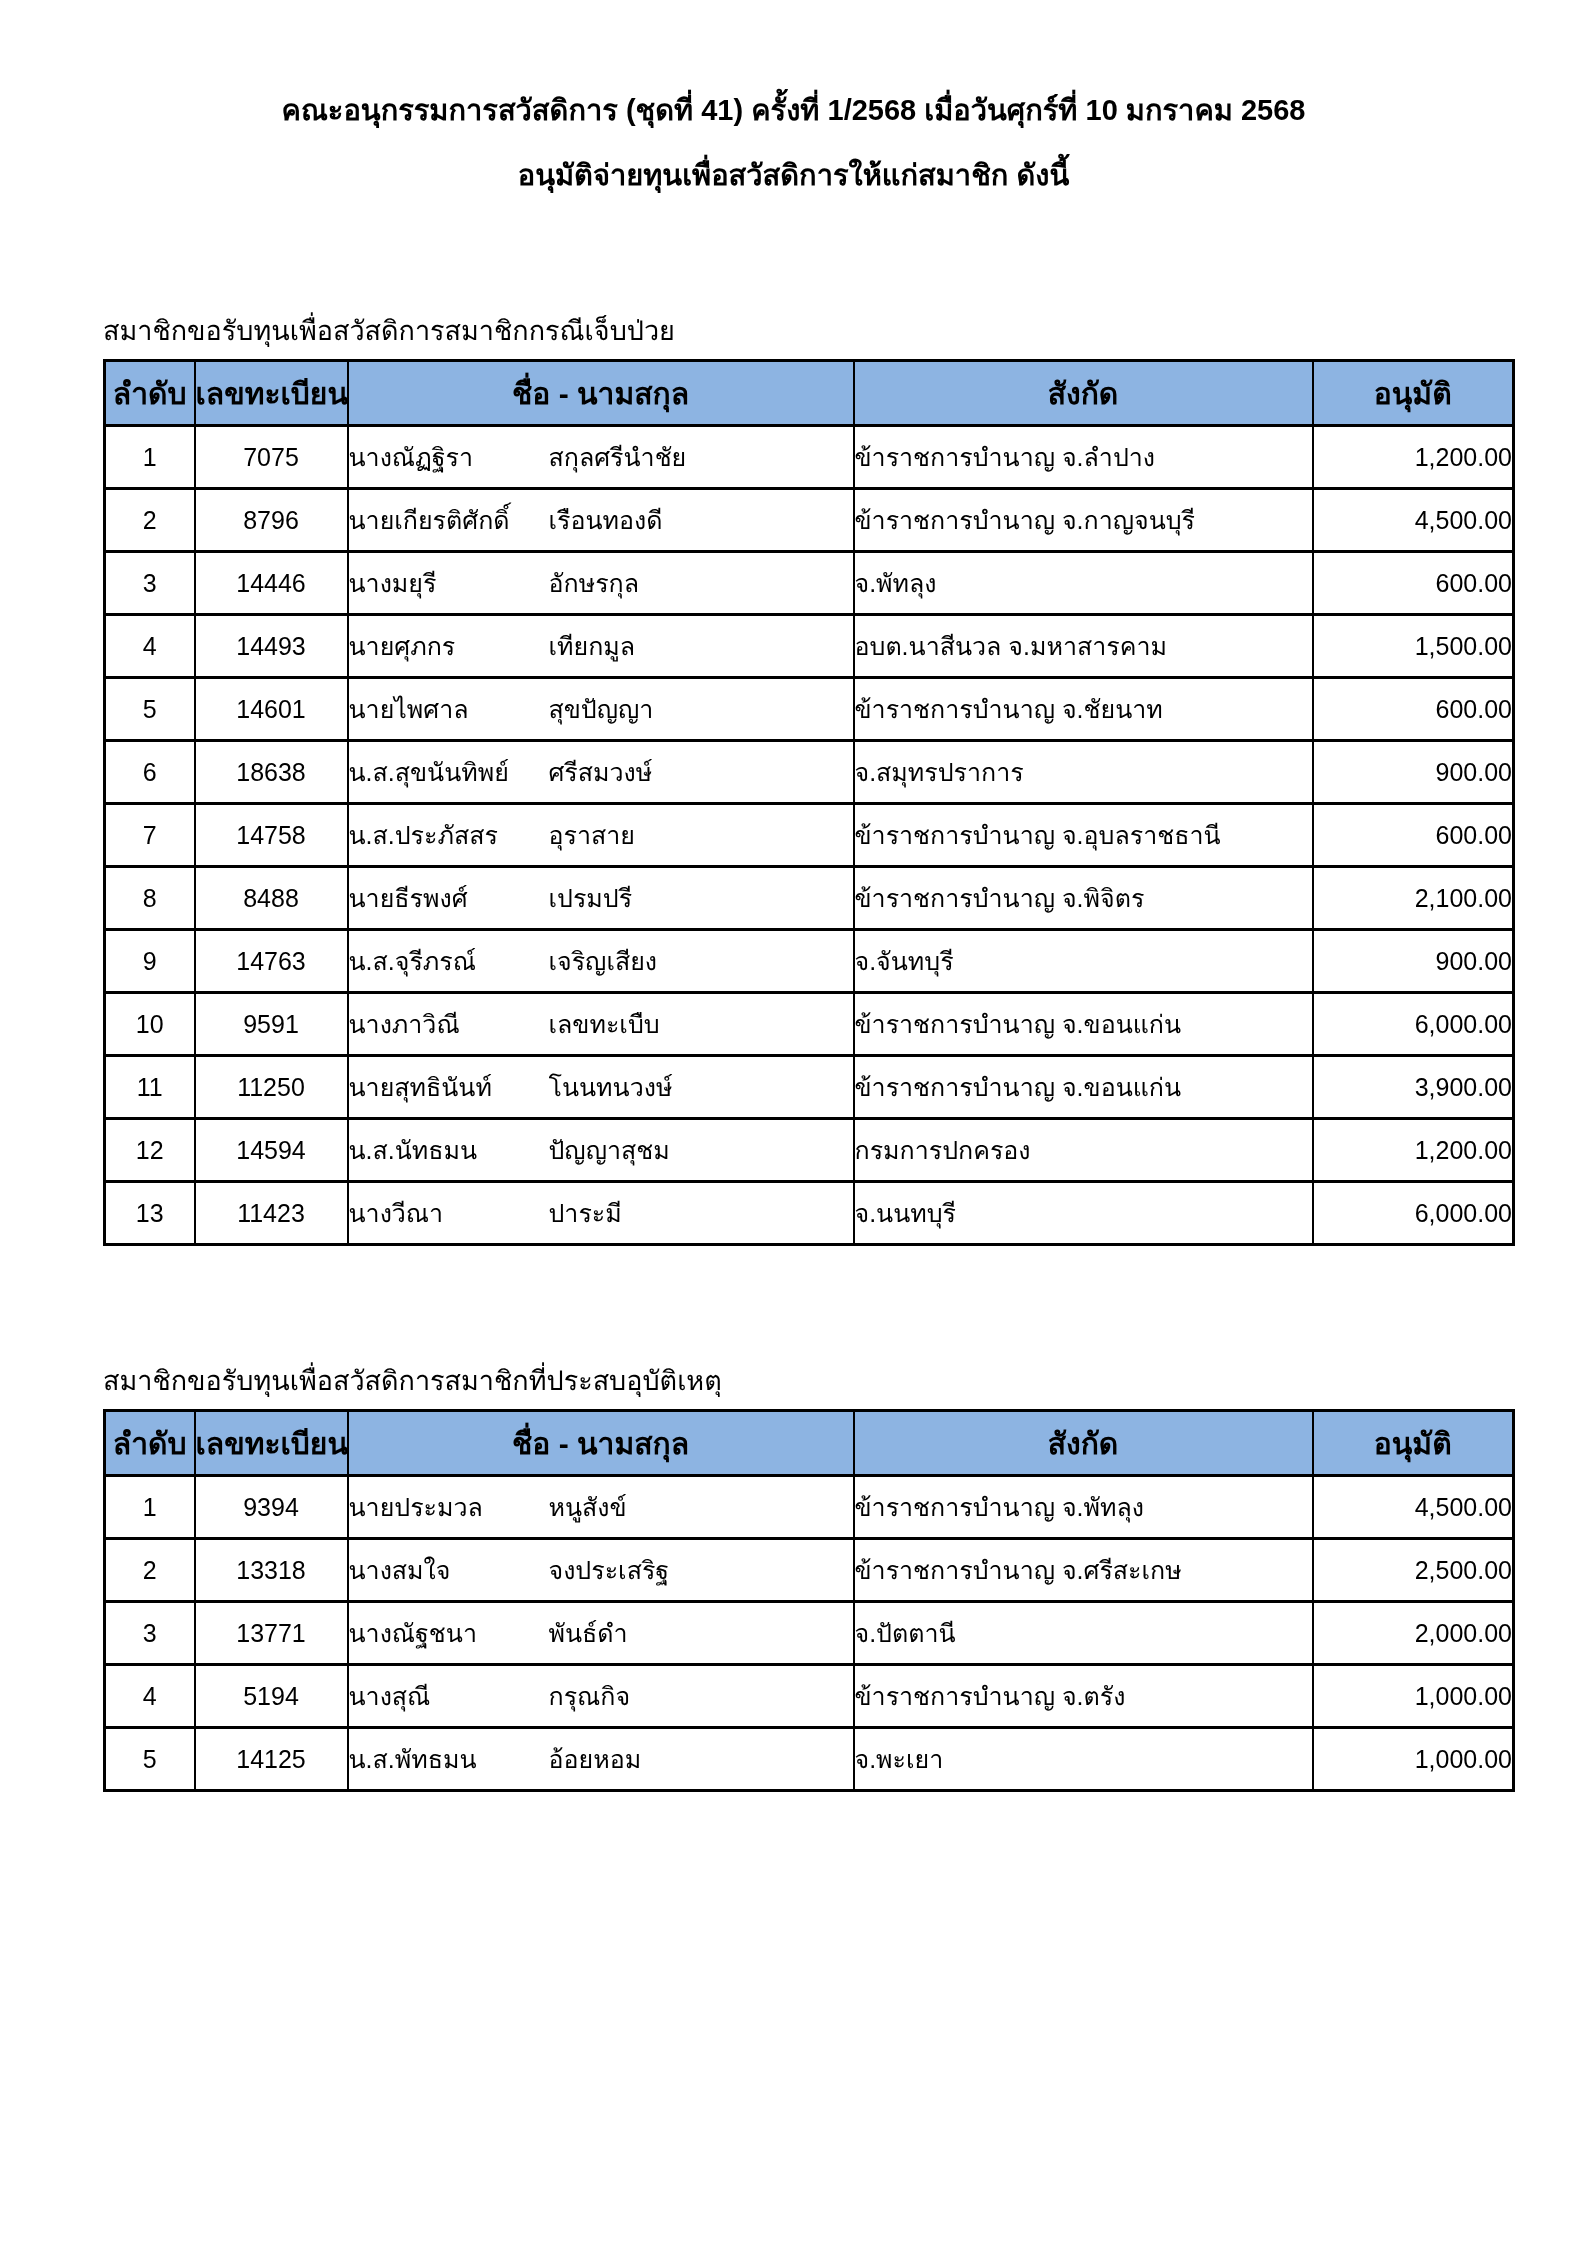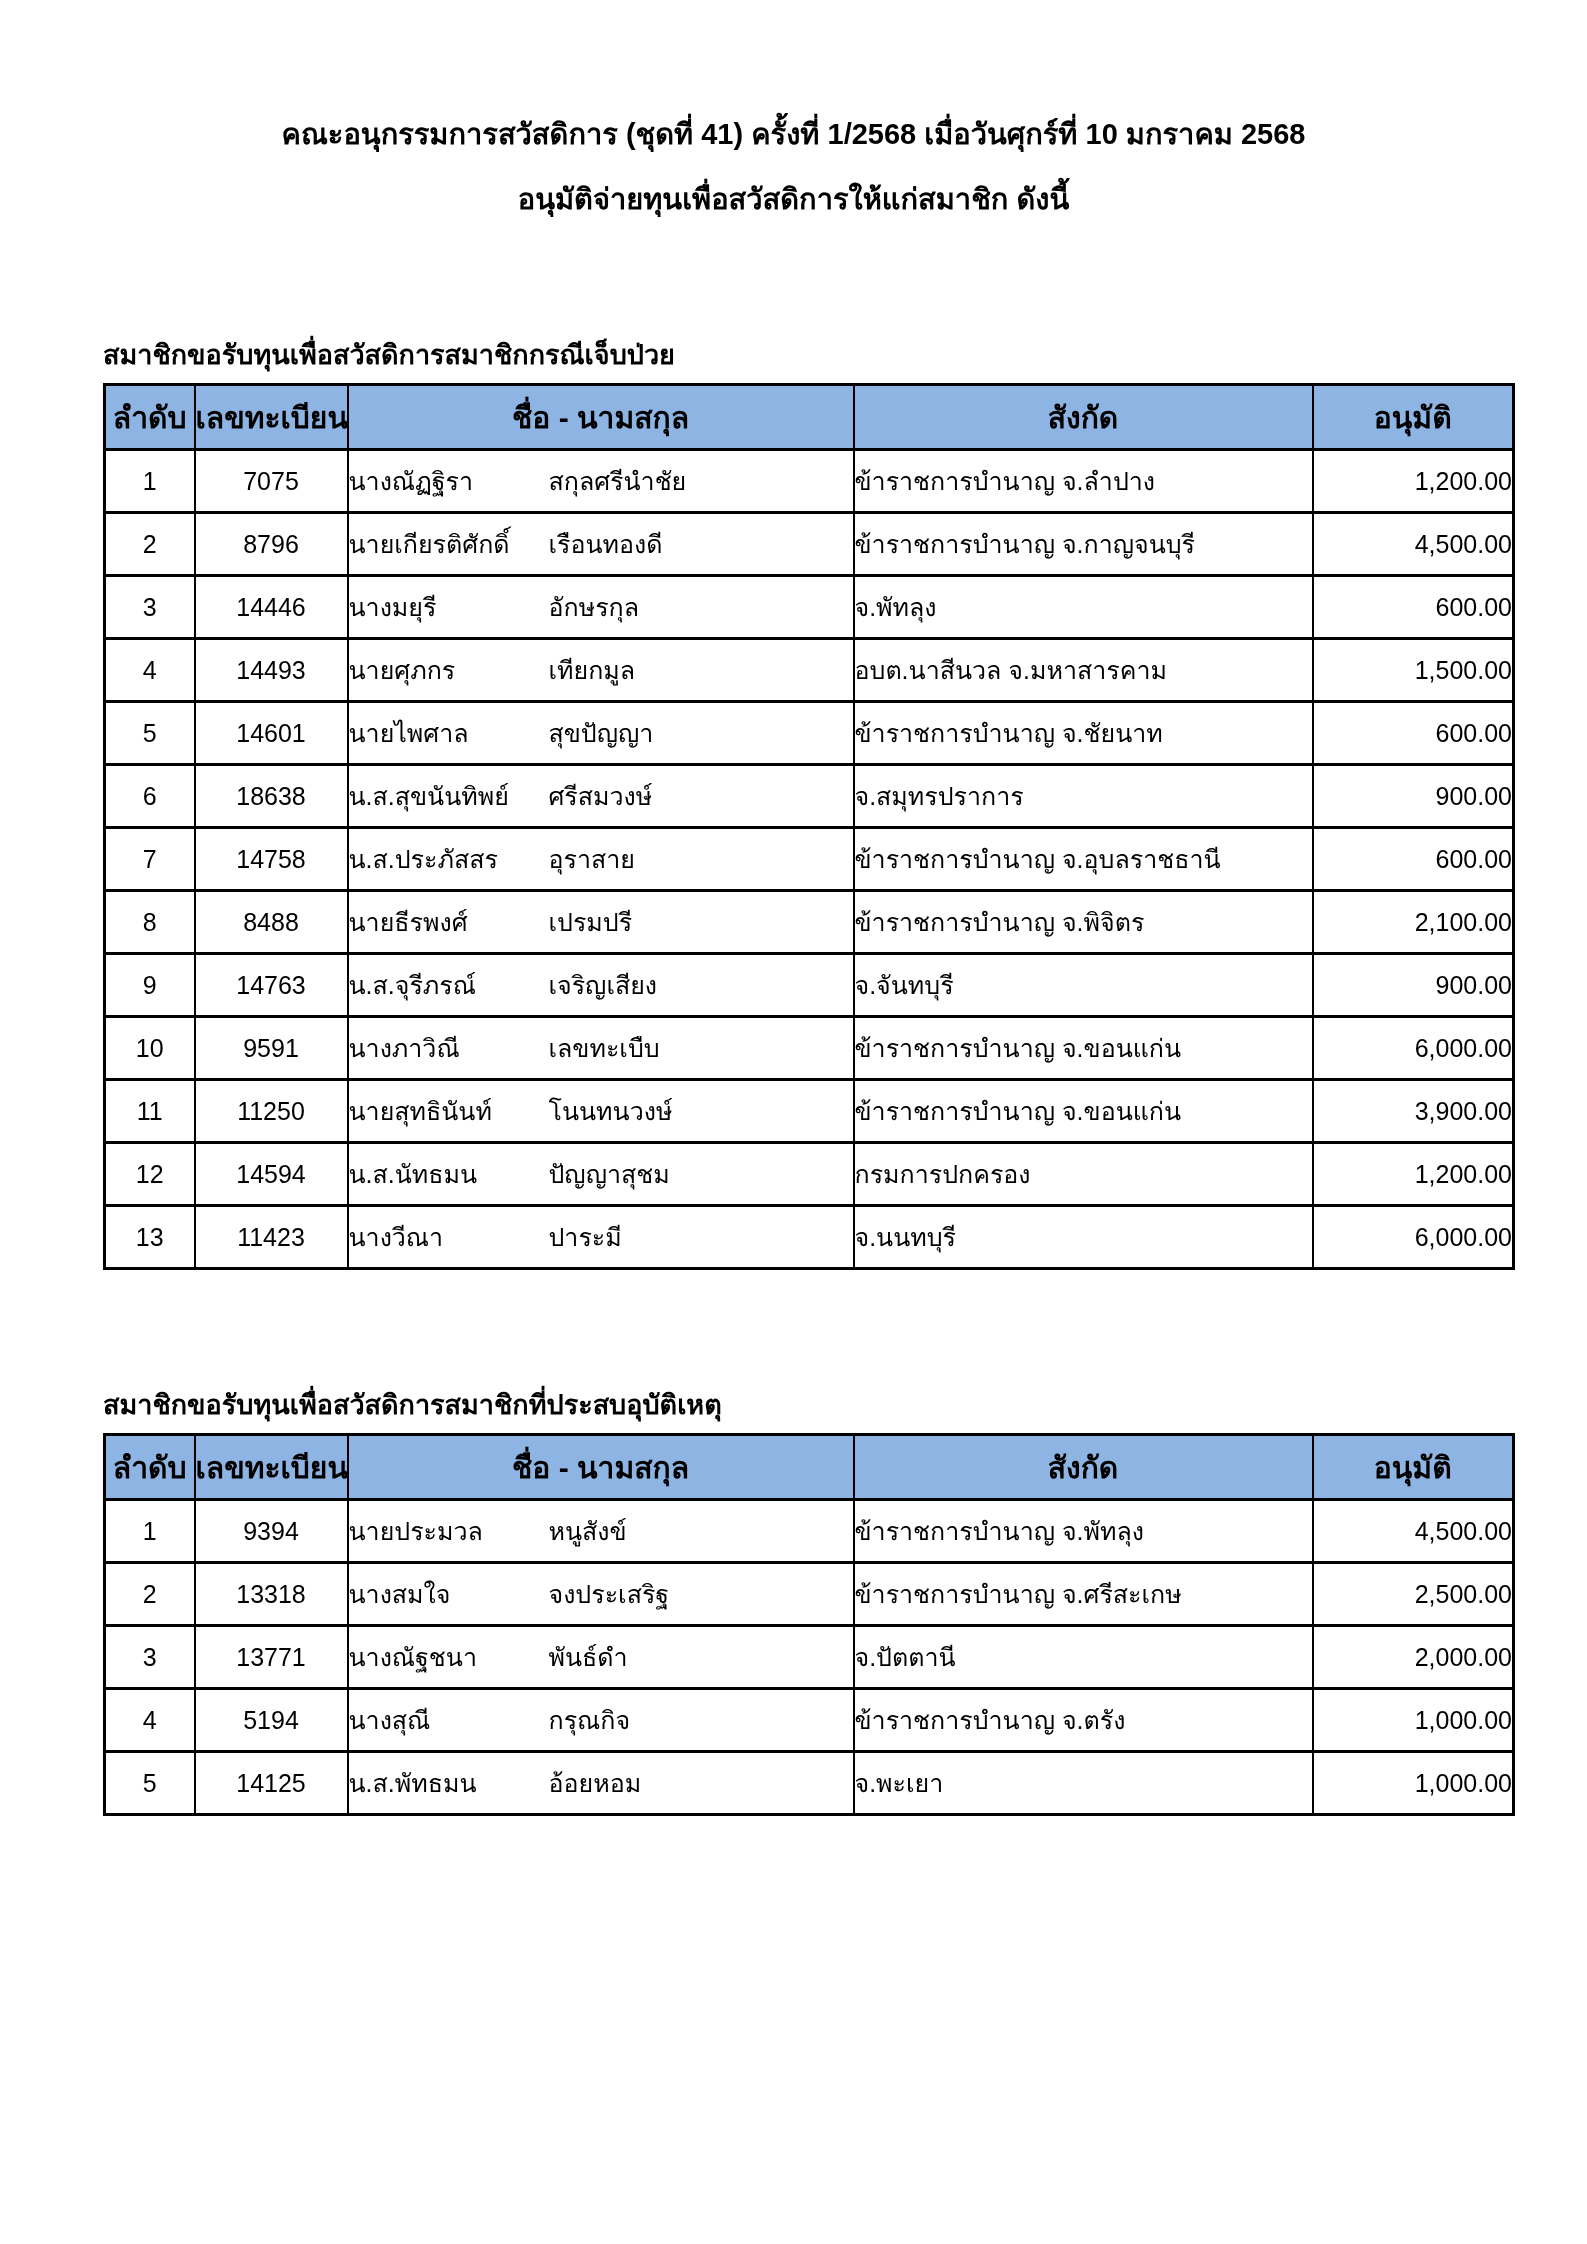--- a/index.html
+++ b/index.html
@@ -10,39 +10,40 @@
     color: #000000;
   }
   .page {
     position: relative;
     width: 1587px;
     height: 2244px;
     background: #ffffff;
     overflow: hidden;
   }
   .doc-title {
-    padding-top: 120px;
+    padding-top: 56px;
     text-align: center;
     font-weight: bold;
     font-size: 29px;
     line-height: 1;
+    margin-top: 40px;
   }
   .doc-subtitle {
     margin-top: 36px;
     text-align: center;
     font-weight: bold;
     font-size: 29px;
     line-height: 1;
   }
   .section {
     margin-left: 103px;
     margin-right: 72px;
   }
   .section-heading {
-    font-weight: bold;
+    font-weight: normal;
     font-size: 27px;
     line-height: 1;
   }
   .section-1 .section-heading { margin-top: 128px; }
   .section-2 .section-heading { margin-top: 122px; }
   table.grid {
     margin-top: 14px;
     border-collapse: collapse;
     table-layout: fixed;
     width: 1409px;

